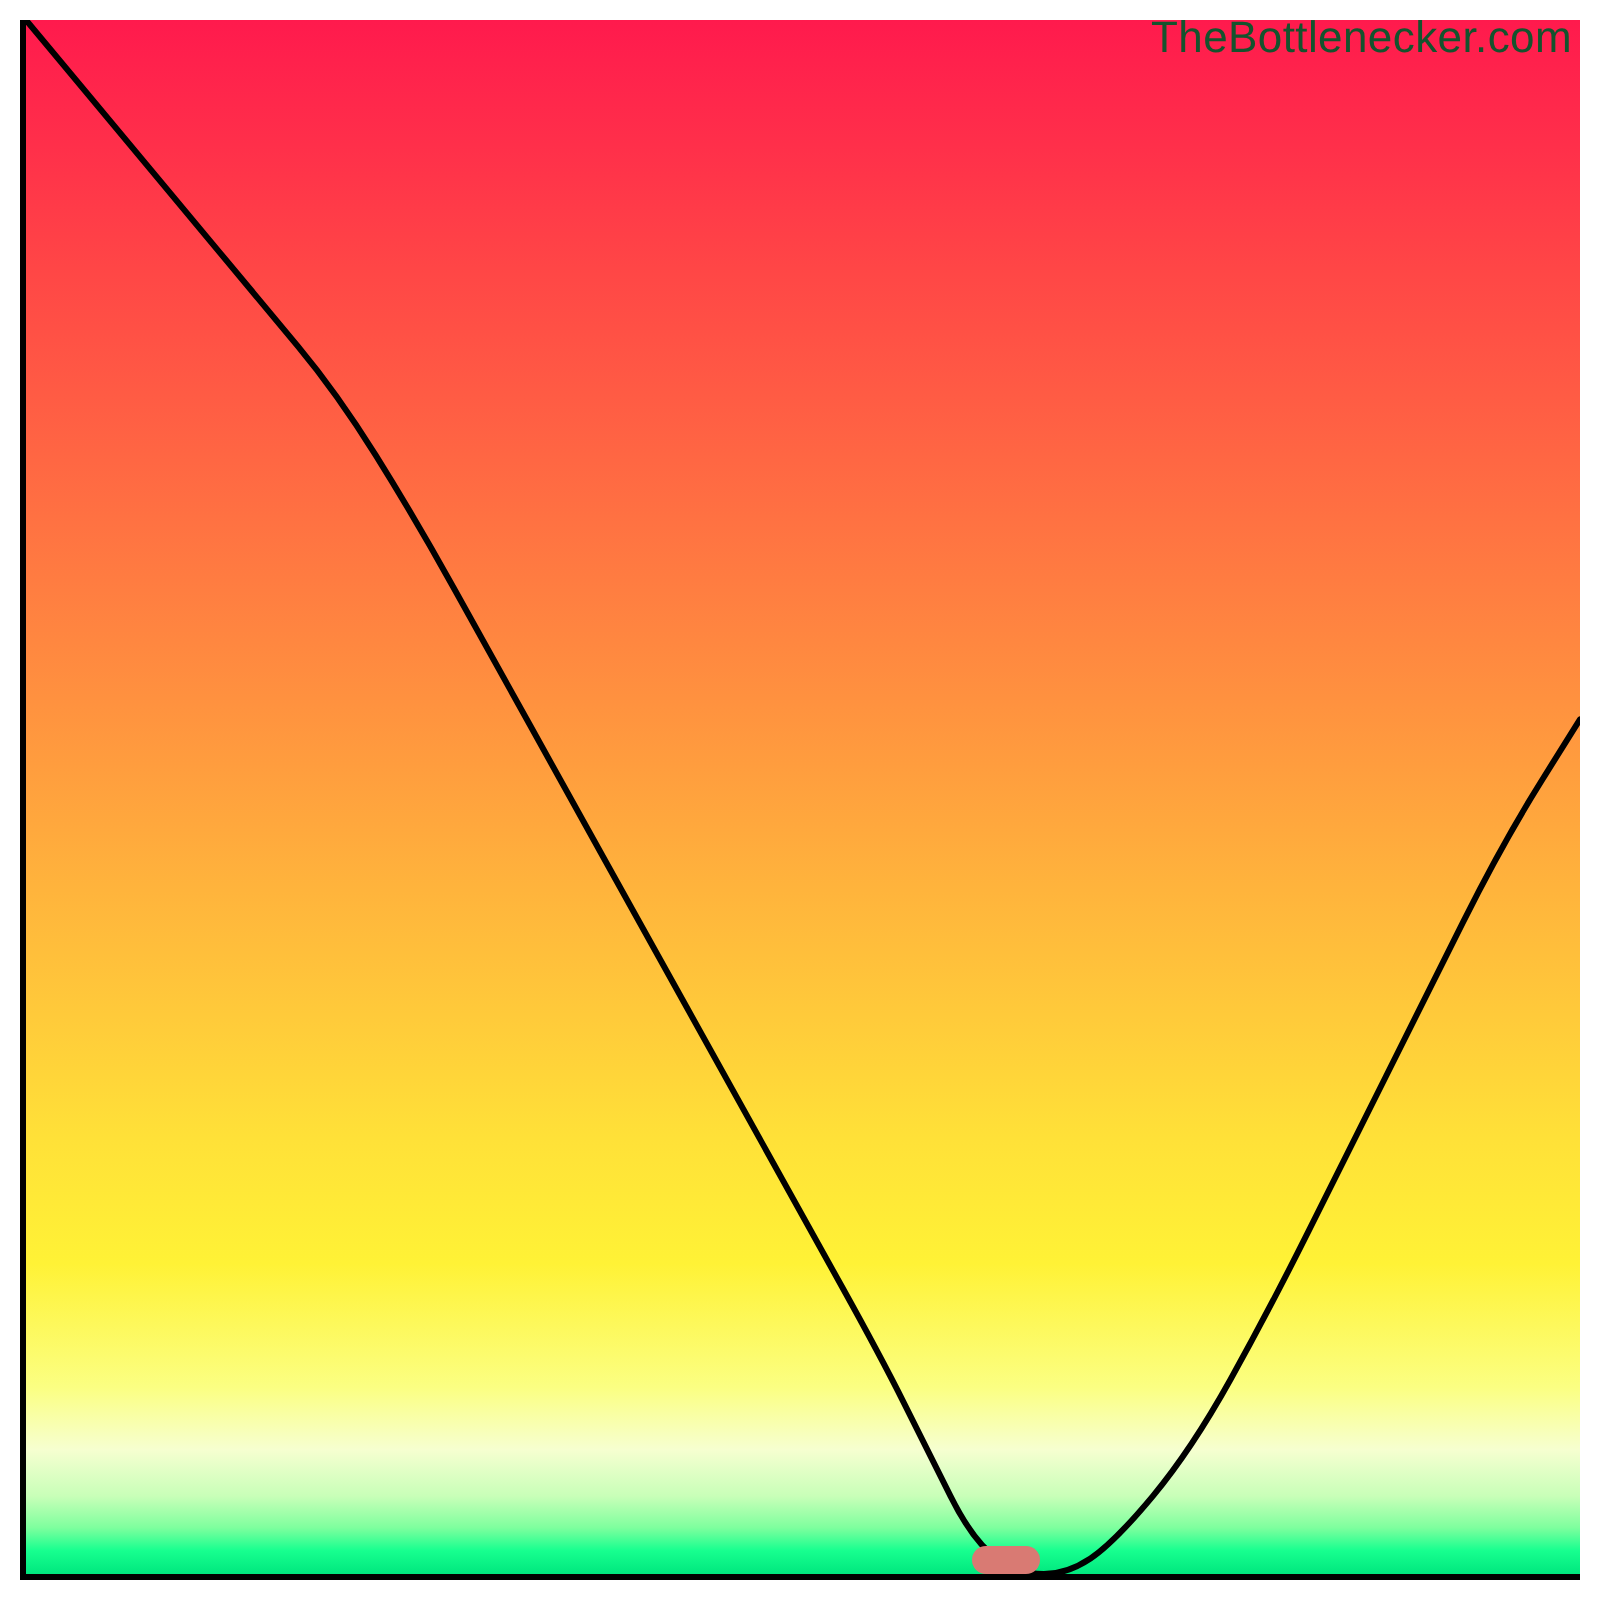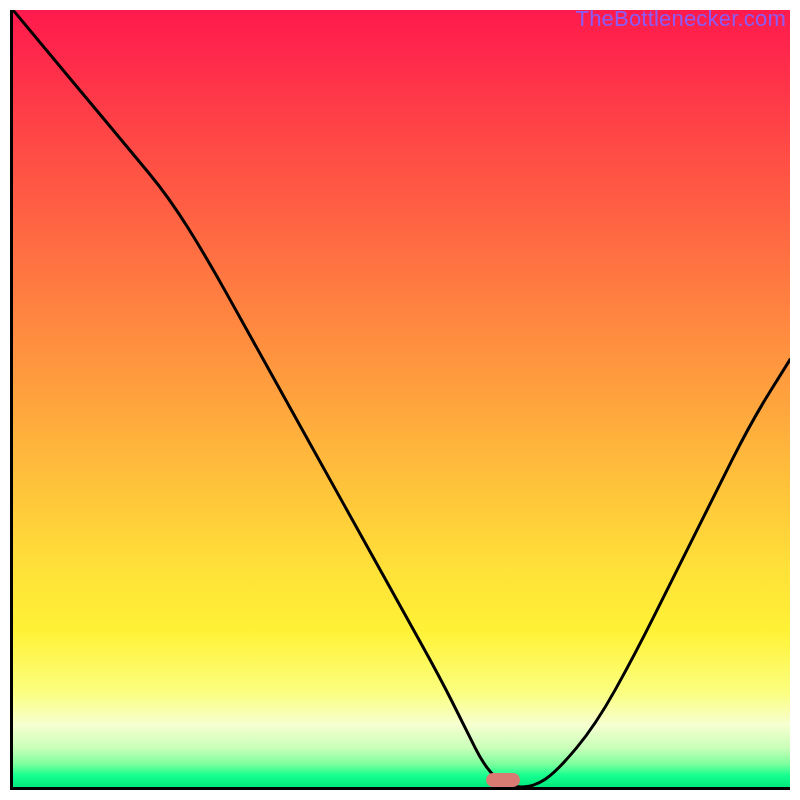--- a/index.html
+++ b/index.html
@@ -69,21 +69,21 @@
     width: 34px;
     height: 14px;
     border-radius: 7px;
     background: #d97a73;
     transform: translate(-50%, -50%);
   }
   .watermark {
     position: absolute;
     top: 6px;
     right: 14px;
-    color: #8b5cf6;
+    color: #14532d;
     font-size: 22px;
     font-weight: 500;
     letter-spacing: 0.2px;
     user-select: none;
   }
 </style>
 </head>
 <body>
 
 <div class="chart-wrap">

